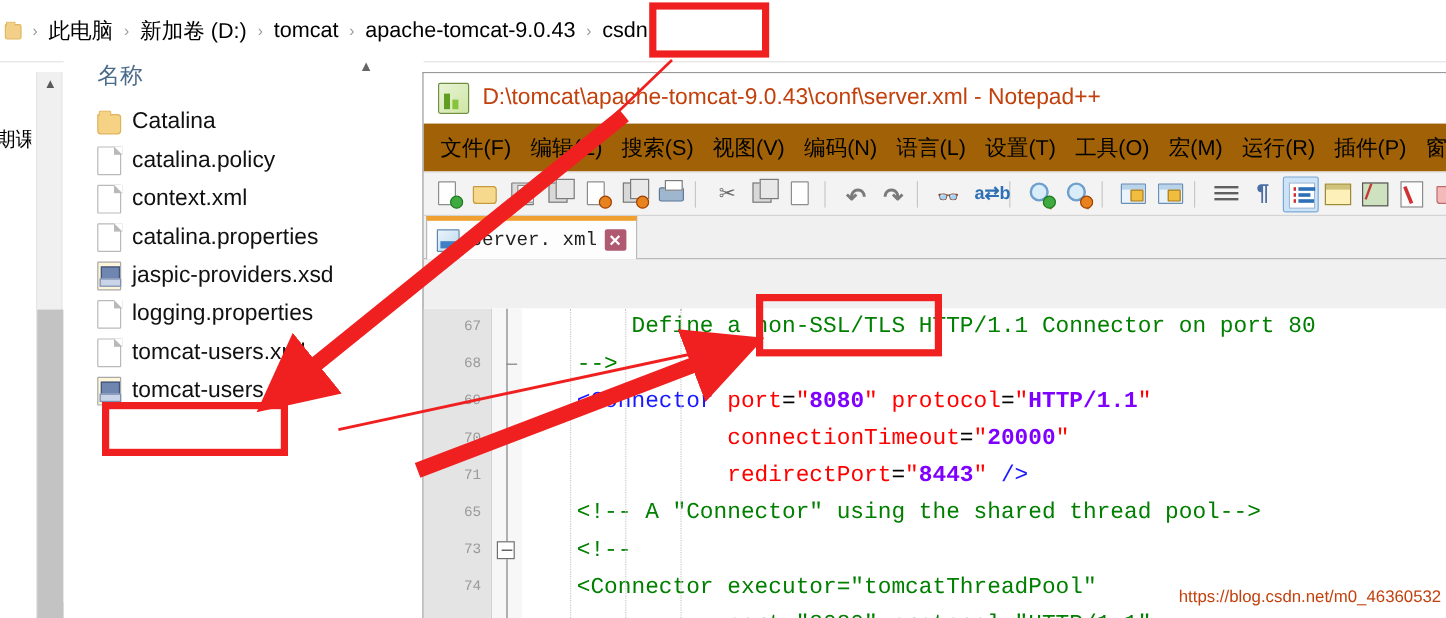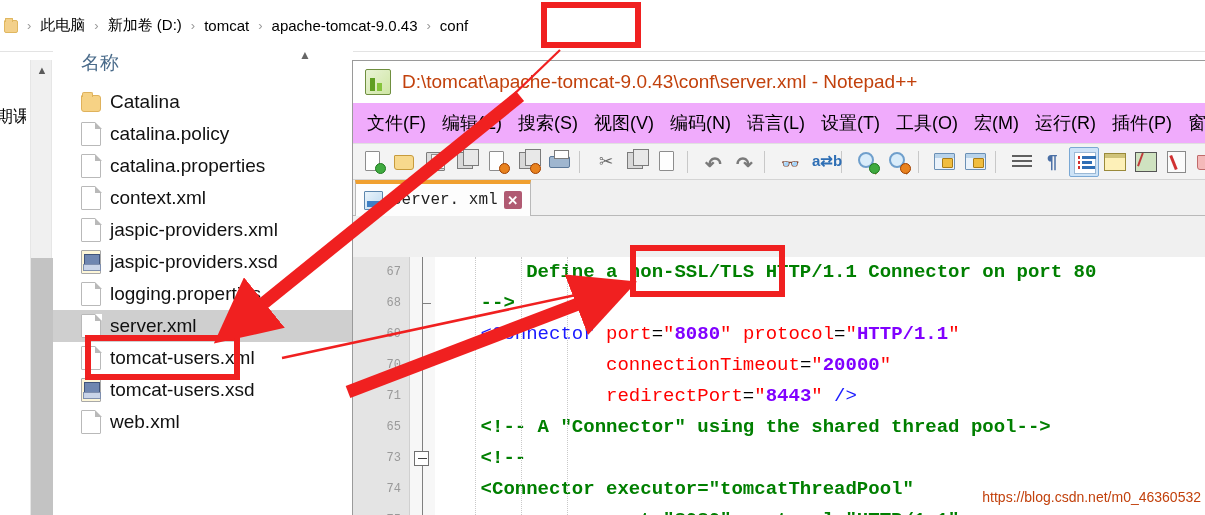--- a/index.html
+++ b/index.html
@@ -24,21 +24,21 @@
   .crumb-folder-icon {
     width:14px; height:13px; margin-right:2px; margin-top:2px;
     background:#f3d08a; border:1px solid #e0b75f; border-radius:1px 2px 2px 2px;
     position:relative; flex:none;
   }
   .crumb-folder-icon:before{
     content:""; position:absolute; left:0; top:-3px; width:6px; height:3px;
     background:#f3d08a; border:1px solid #e0b75f; border-bottom:none; border-radius:1px 1px 0 0;
   }
   .crumb {
-    font-size:15px; color:#000; padding:0 2px; white-space:nowrap;
+    font-size:18px; color:#000; padding:0 2px; white-space:nowrap;
     font-family:"Liberation Sans", sans-serif;
   }
   .crumb-sep { color:#9a9a9a; font-size:13px; padding:0 7px; user-select:none; }
 
   
   #conf-box {
     position:absolute; left:541px; top:2px; width:100px; height:46px;
     border:6px solid #f02020; background:transparent; z-index:40;
   }
 
@@ -127,21 +127,21 @@
   #npp-app-icon:before{
     content:""; position:absolute; left:4px; bottom:3px; width:5px; height:13px; background:#5f9e22;
   }
   #npp-app-icon:after{
     content:""; position:absolute; left:11px; bottom:3px; width:5px; height:8px; background:#86c43c;
   }
   #npp-title { font-size:19px; color:#c2410c; white-space:nowrap; }
 
   #npp-menubar {
     height:40px; display:flex; align-items:center; padding-left:6px;
-    background:#f0abfc; white-space:nowrap; overflow:hidden;
+    background:#a16207; white-space:nowrap; overflow:hidden;
   }
   .menu-item { font-size:18px; color:#000; padding:0 8px; white-space:nowrap; }
 
   #npp-toolbar {
     height:37px; background:#f3f3f3; border-top:1px solid #e0e0e0; border-bottom:1px solid #d4d4d4;
     display:flex; align-items:center; padding-left:6px; overflow:hidden;
   }
   .tb { width:30px; height:30px; flex:none; position:relative; margin-right:1px; }
   .tb-sep { width:9px; height:22px; flex:none; border-left:1px solid #c8c8c8; margin:0 3px; }
   .tb.active { background:#cde3f7; border:1px solid #7aa8d4; border-radius:2px; }
@@ -263,21 +263,21 @@
   }
   .foldbox:after{ content:""; position:absolute; left:3px; top:6px; width:9px; height:1px; background:#404040; }
 
   #code {
     flex:1; position:relative; background:#ffffff; overflow:hidden;
     font-family:"Liberation Mono", monospace; font-size:19px;
   }
   .codeline { height:31px; line-height:31px; white-space:pre; }
   .ind-guide { position:absolute; top:0; bottom:0; width:1px; border-left:1px dotted #c9c9c9; }
 
-  .c-comment { color:#007f00;font-weight:bold; }
+  .c-comment { color:#007f00; }
   .c-tag     { color:#1a1aff; }
   .c-attr    { color:#ff0000; }
   .c-val     { color:#8000ff; font-weight:bold; }
   .c-eq      { color:#000000; }
   .c-quote   { color:#ff0000; }
   .c-close   { color:#1a1aff; }
 
   
   #port-box {
     position:absolute; left:630px; top:245px; width:155px; height:52px;
@@ -303,21 +303,21 @@
     <div class="crumb-folder-icon"></div>
     <span class="crumb-sep">›</span>
     <span class="crumb">此电脑</span>
     <span class="crumb-sep">›</span>
     <span class="crumb">新加卷 (D:)</span>
     <span class="crumb-sep">›</span>
     <span class="crumb">tomcat</span>
     <span class="crumb-sep">›</span>
     <span class="crumb">apache-tomcat-9.0.43</span>
     <span class="crumb-sep">›</span>
-    <span class="crumb">conf</span>
+    <span class="crumb">csdn</span>
   </div>
 
   <div id="left-partial-text">期课</div>
 
   <div id="left-scrollbar">
     <div id="left-scroll-up">▲</div>
     <div id="left-scroll-thumb"></div>
   </div>
 
   <div id="file-pane">
@@ -329,53 +329,41 @@
         <div class="file-row">
           <span class="f-icon folder"></span>
           <span class="f-name">Catalina</span>
         </div>
         <div class="file-row">
           <span class="f-icon doc"></span>
           <span class="f-name">catalina.policy</span>
         </div>
         <div class="file-row">
           <span class="f-icon doc"></span>
+          <span class="f-name">context.xml</span>
+        </div>
+        <div class="file-row">
+          <span class="f-icon doc"></span>
           <span class="f-name">catalina.properties</span>
-        </div>
-        <div class="file-row">
-          <span class="f-icon doc"></span>
-          <span class="f-name">context.xml</span>
-        </div>
-        <div class="file-row">
-          <span class="f-icon doc"></span>
-          <span class="f-name">jaspic-providers.xml</span>
         </div>
         <div class="file-row">
           <span class="f-icon xsd"></span>
           <span class="f-name">jaspic-providers.xsd</span>
         </div>
         <div class="file-row">
           <span class="f-icon doc"></span>
           <span class="f-name">logging.properties</span>
         </div>
-        <div class="file-row selected">
-          <span class="f-icon doc"></span>
-          <span class="f-name">server.xml</span>
-        </div>
         <div class="file-row">
           <span class="f-icon doc"></span>
           <span class="f-name">tomcat-users.xml</span>
         </div>
         <div class="file-row">
           <span class="f-icon xsd"></span>
           <span class="f-name">tomcat-users.xsd</span>
-        </div>
-        <div class="file-row">
-          <span class="f-icon doc"></span>
-          <span class="f-name">web.xml</span>
         </div>
       </div>
   </div>
 
   <div id="serverxml-box"></div>
   <div id="conf-box"></div>
 </div>
 
 <div id="npp">
 

